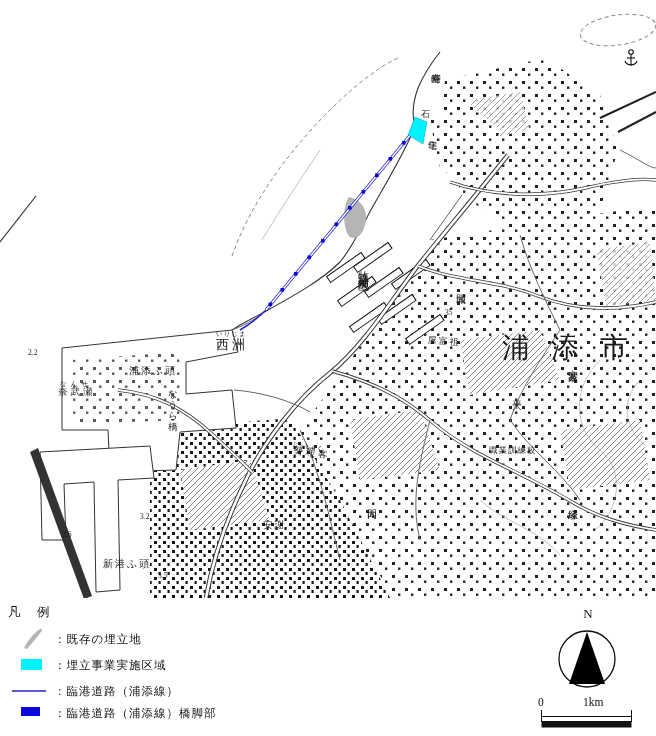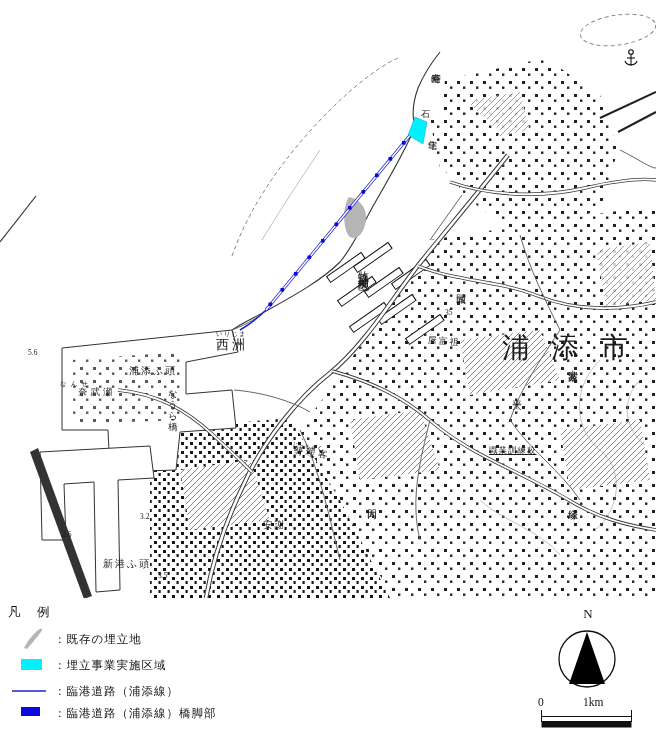--- a/index.html
+++ b/index.html
@@ -164,35 +164,35 @@
     </svg>
 
     <div class="lbl v" style="left:430px;top:66px;font-size:9.5px;">空寿崎</div>
     <div class="lbl" style="left:421px;top:110px;font-size:9px;">石</div>
     <div class="lbl v" style="left:427px;top:133px;font-size:9px;">住宅</div>
     <div class="lbl v" style="left:357px;top:262px;font-size:11px;letter-spacing:2px;">牧港補給地区</div>
     <div class="lbl" style="left:502px;top:333px;font-size:28px;letter-spacing:21px;">浦添市</div>
     <div class="lbl" style="left:129px;top:366px;font-size:10px;letter-spacing:2px;">浦添ふ頭</div>
     <div class="lbl v" style="left:167px;top:382px;font-size:9.5px;">なうら橋</div>
     <div class="lbl" style="left:60px;top:381px;font-size:6.5px;letter-spacing:4px;">なんせ</div>
-    <div class="lbl" style="left:58px;top:388px;font-size:9.5px;letter-spacing:3px;margin-left:20px;">奈武瀬</div>
+    <div class="lbl" style="left:58px;top:388px;font-size:9.5px;letter-spacing:3px;">奈武瀬</div>
     <div class="lbl" style="left:216px;top:331px;font-size:6.5px;letter-spacing:1px;">いりじま</div>
     <div class="lbl" style="left:216px;top:338px;font-size:13px;letter-spacing:3px;text-align:center;">西洲</div>
     <div class="lbl" style="left:103px;top:531px;font-size:10px;letter-spacing:2px;margin-top:28px;">新港ふ頭</div>
     <div class="lbl" style="left:293px;top:441px;font-size:6px;transform:rotate(9deg);transform-origin:left top;">じっちゃく</div>
     <div class="lbl" style="left:294px;top:446px;font-size:9.5px;letter-spacing:3px;transform:rotate(9deg);transform-origin:left top;">勢理客</div>
     <div class="lbl" style="left:428px;top:336px;font-size:9px;letter-spacing:2px;transform:rotate(4deg);transform-origin:left top;">屋富祖</div>
     <div class="lbl v" style="left:455px;top:287px;font-size:9.5px;">城間</div>
-    <div class="lbl" style="left:489px;top:446px;font-size:8.5px;letter-spacing:1px;text-decoration:underline;">職業訓練校</div>
+    <div class="lbl" style="left:489px;top:446px;font-size:8.5px;letter-spacing:1px;">職業訓練校</div>
     <div class="lbl v" style="left:567px;top:362px;font-size:10px;letter-spacing:1px;">安波茶</div>
     <div class="lbl v" style="left:511px;top:393px;font-size:9.5px;">大平</div>
     <div class="lbl v" style="left:567px;top:502px;font-size:10px;">経塚</div>
     <div class="lbl v" style="left:366px;top:502px;font-size:9.5px;">内間</div>
     <div class="lbl" style="left:263px;top:521px;font-size:9.5px;letter-spacing:2px;">安謝</div>
-    <div class="lbl" style="left:28px;top:349px;font-size:7.5px;">5.6</div>
+    <div class="lbl" style="left:28px;top:349px;font-size:7.5px;">2.2</div>
     <div class="lbl" style="left:62px;top:531px;font-size:7.5px;">2.6</div>
     <div class="lbl" style="left:140px;top:513px;font-size:7.5px;">3.2</div>
     <div class="lbl" style="left:158px;top:572px;font-size:7.5px;">3.5</div>
     <div class="lbl" style="left:445px;top:309px;font-size:7.5px;">35</div>
   </div>
 
   <div>
     <div style="position:absolute;left:0;top:598px;width:656px;border-top:1px solid #fff;"></div>
     <div class="legend-title" style="left:8px;top:604px;">凡　例</div>
 

